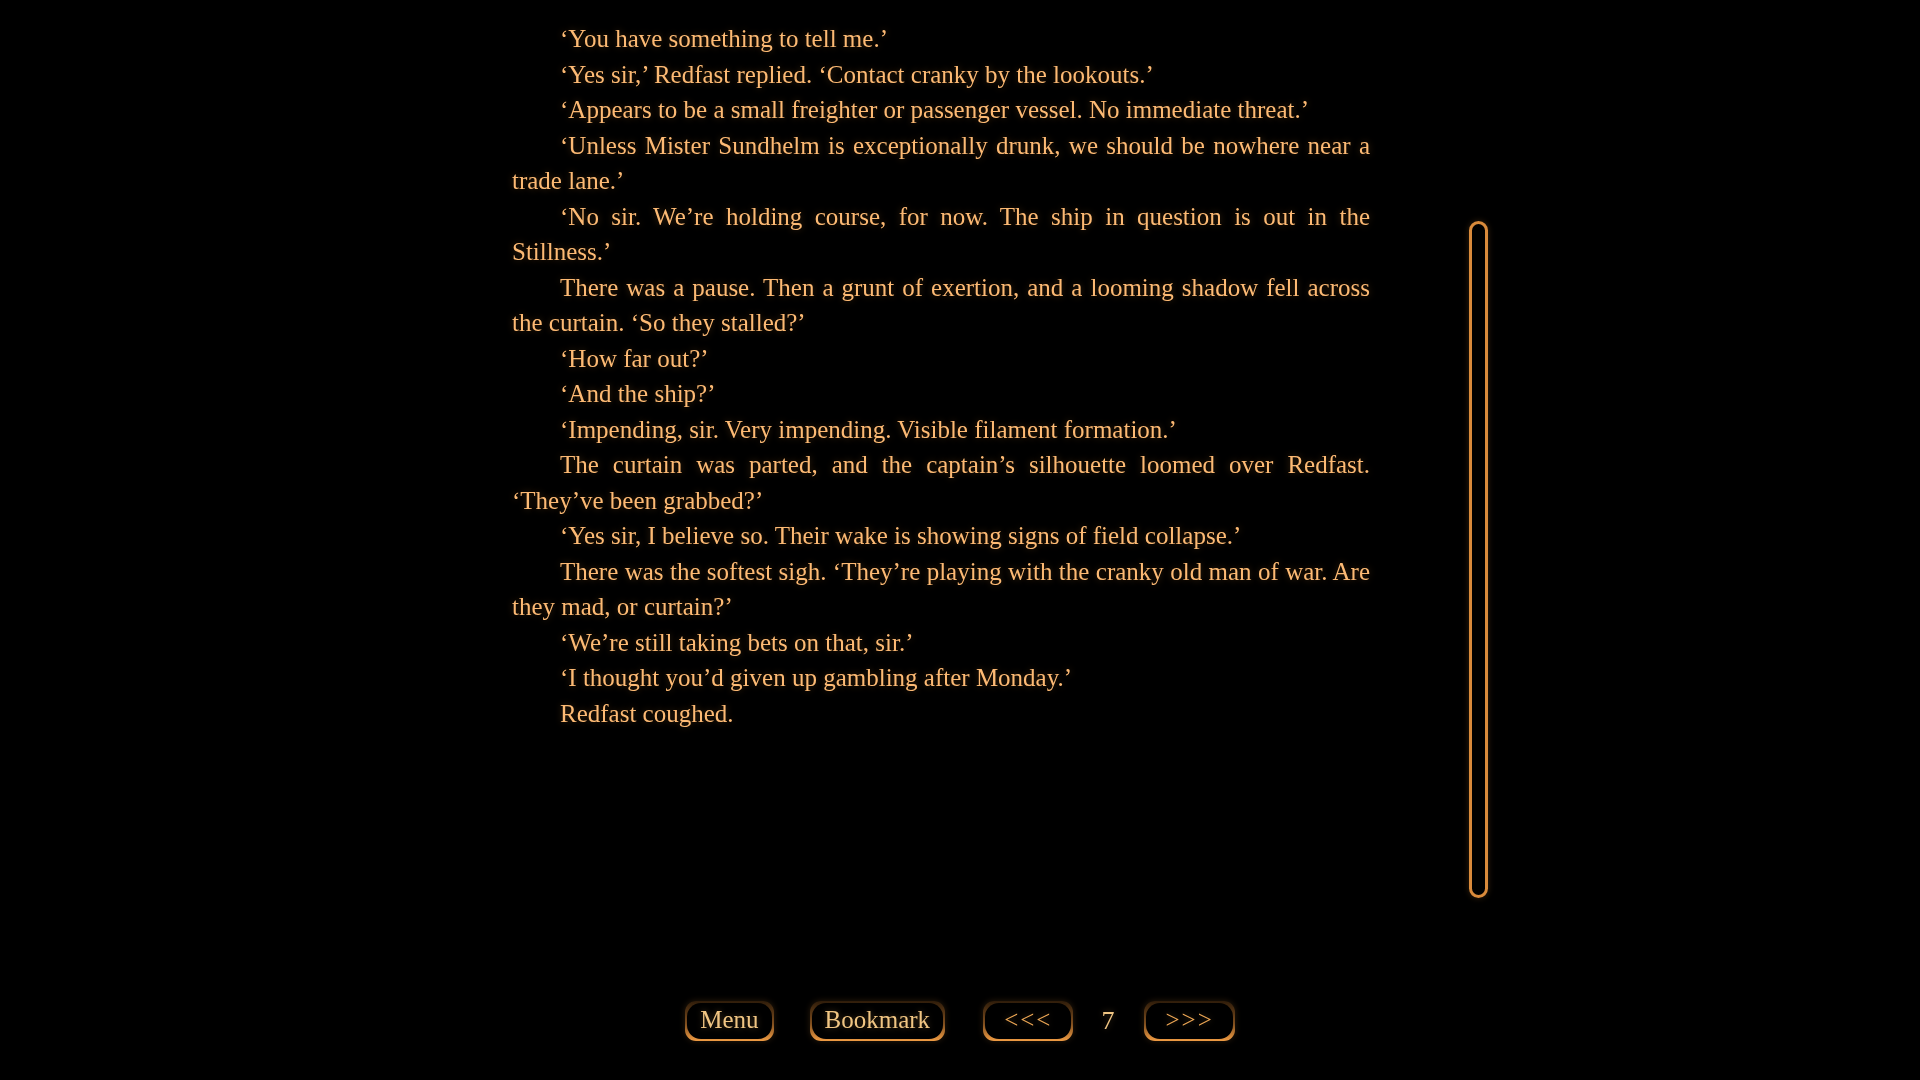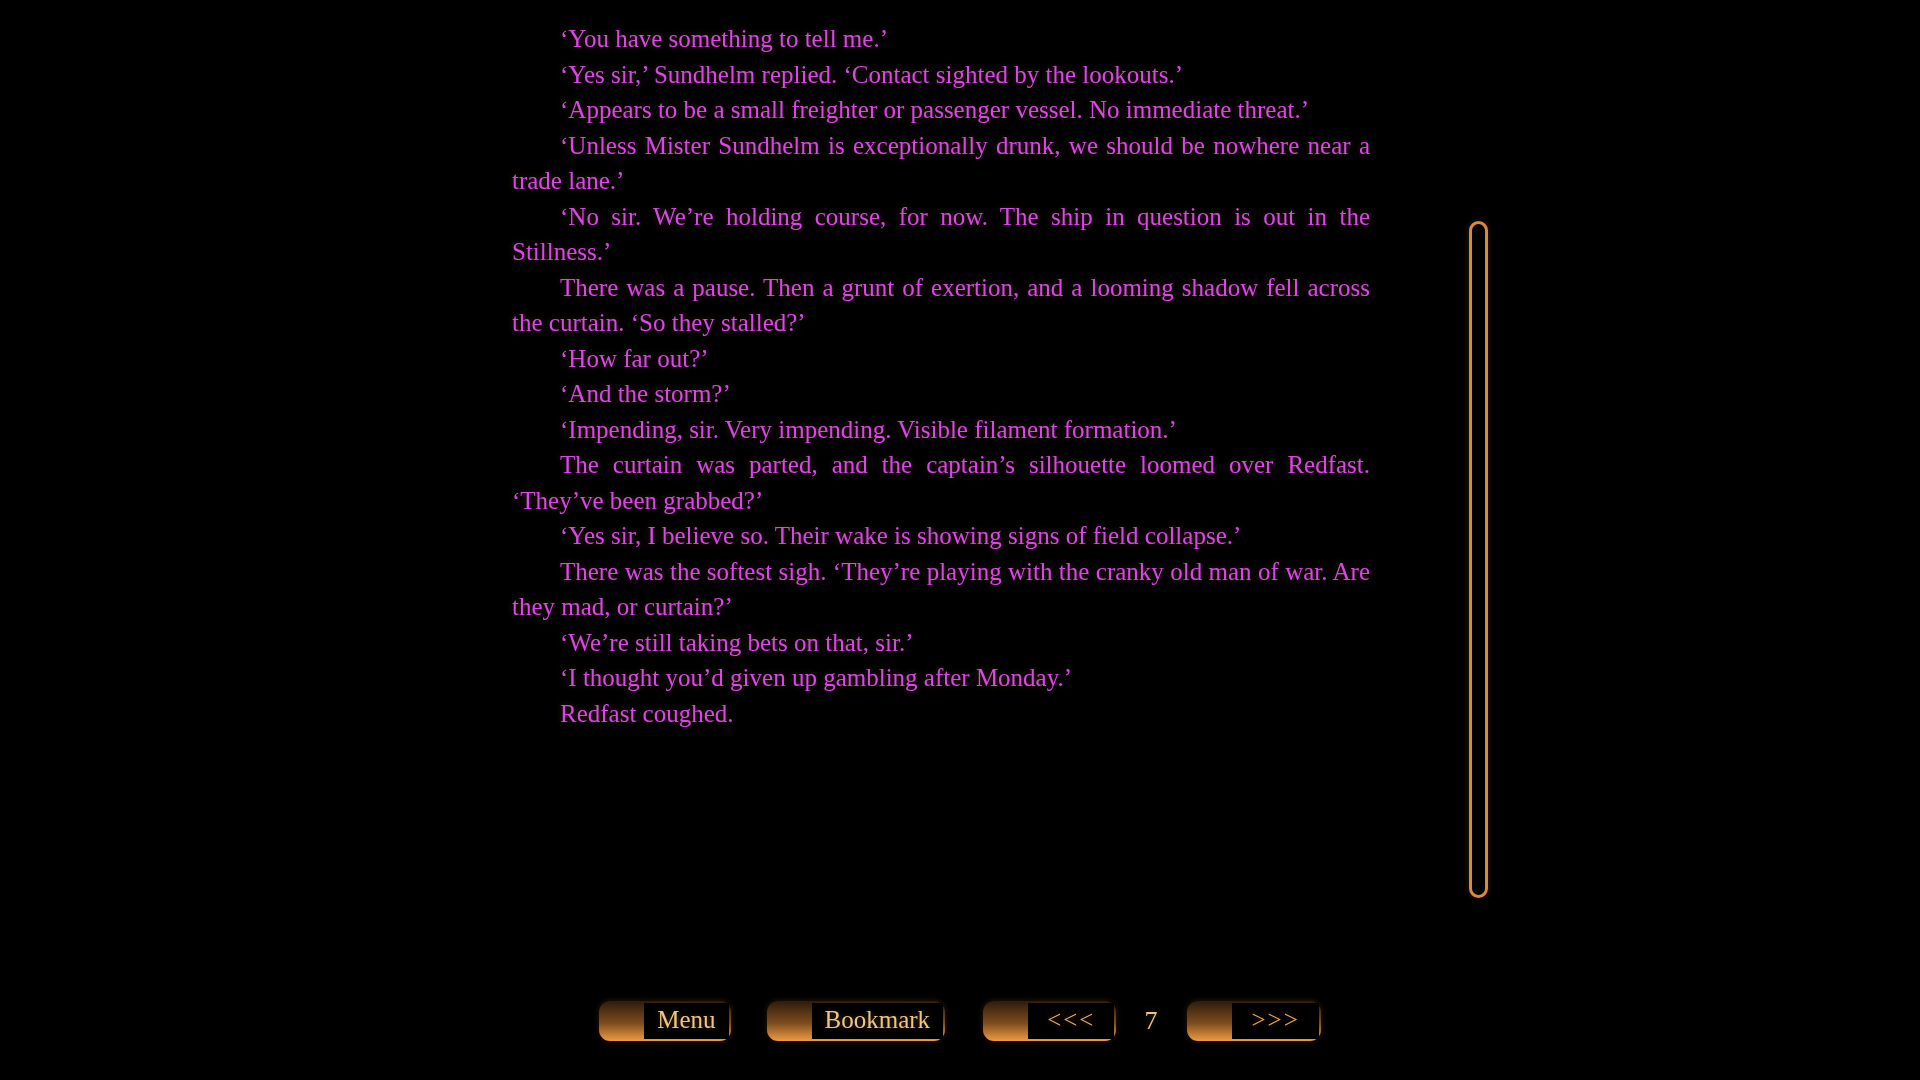--- a/index.html
+++ b/index.html
@@ -16,21 +16,21 @@
     height: 1080px;
     background: #000000;
     font-family: "Liberation Serif", "DejaVu Serif", serif;
   }
   
   .text-column {
     position: absolute;
     left: 512px;
     top: 21px;
     width: 858px;
-    color: #d946ef;
+    color: #fdba74;
     font-size: 25px;
     line-height: 35.5px;
     text-shadow: 0 0 7px rgba(232, 150, 60, 0.30);
   }
   .text-column p.para {
     margin: 0;
     padding: 0;
     text-indent: 48px;
     text-align: justify;
     text-justify: inter-word;
@@ -60,28 +60,27 @@
   .btn {
     background: linear-gradient(180deg, #2e1c0a 0%, #7c4c1d 55%, #ef9b43 100%);
     padding: 2px;
     border-radius: 11px;
     cursor: pointer;
     box-shadow: 0 0 6px rgba(217, 138, 59, 0.20);
   }
   .btn-inner {
     display: block;
     background: #000000;
-    border-radius: 0;
+    border-radius: 14px;
     padding: 4px 13px 7px 13px;
     color: #f0c583;
     font-size: 25px;
     line-height: 25px;
     text-shadow: 0 0 6px rgba(240, 180, 100, 0.30);
     white-space: nowrap;
-    margin-left: 43px;
   }
   .btn-arrow .btn-inner {
     color: #efa855;
     letter-spacing: 2px;
     padding: 4px 19px 7px 19px;
   }
   .sp-a { width: 36px; }
   .sp-b { width: 38px; }
   .sp-c { width: 28px; }
   .sp-d { width: 30px; }
@@ -91,27 +90,27 @@
     text-shadow: 0 0 6px rgba(240, 180, 100, 0.30);
   }
 </style>
 </head>
 <body>
 
 <div class="page">
 
   <div class="text-column">
       <p class="para">‘You have something to tell me.’</p>
-      <p class="para">‘Yes sir,’ Sundhelm replied. ‘Contact sighted by the lookouts.’</p>
+      <p class="para">‘Yes sir,’ Redfast replied. ‘Contact cranky by the lookouts.’</p>
       <p class="para">‘Appears to be a small freighter or passenger vessel. No immediate threat.’</p>
       <p class="para">‘Unless Mister Sundhelm is exceptionally drunk, we should be nowhere near a trade lane.’</p>
       <p class="para">‘No sir. We’re holding course, for now. The ship in question is out in the Stillness.’</p>
       <p class="para">There was a pause. Then a grunt of exertion, and a looming shadow fell across the curtain. ‘So they stalled?’</p>
       <p class="para">‘How far out?’</p>
-      <p class="para">‘And the storm?’</p>
+      <p class="para">‘And the ship?’</p>
       <p class="para">‘Impending, sir. Very impending. Visible filament formation.’</p>
       <p class="para">The curtain was parted, and the captain’s silhouette loomed over Redfast. ‘They’ve been grabbed?’</p>
       <p class="para">‘Yes sir, I believe so. Their wake is showing signs of field collapse.’</p>
       <p class="para">There was the softest sigh. ‘They’re playing with the cranky old man of war. Are they mad, or curtain?’</p>
       <p class="para">‘We’re still taking bets on that, sir.’</p>
       <p class="para">‘I thought you’d given up gambling after Monday.’</p>
       <p class="para">Redfast coughed.</p>
     </div>
 
   <div class="scroll-indicator"></div>

